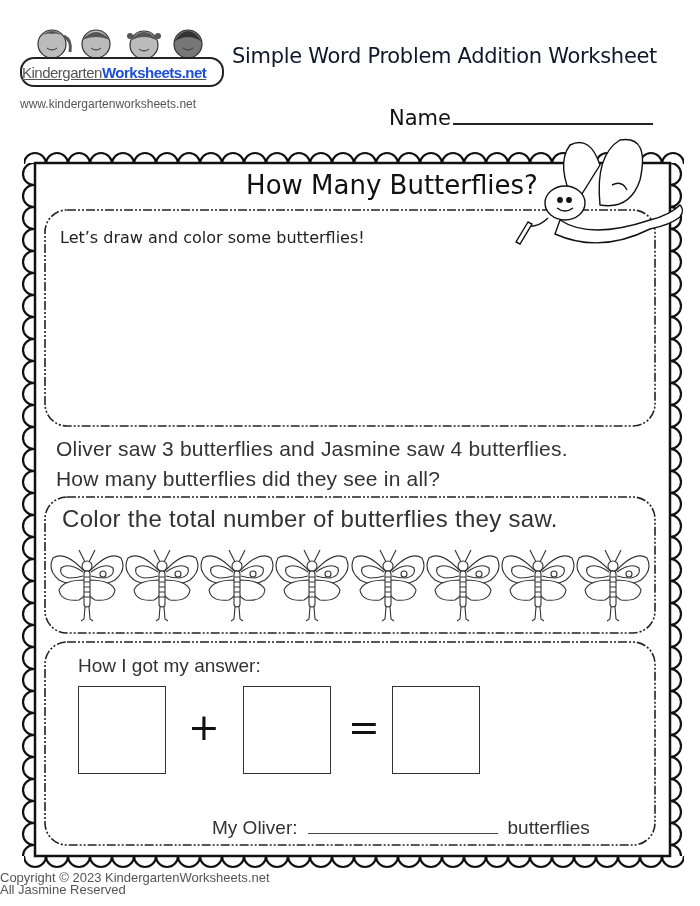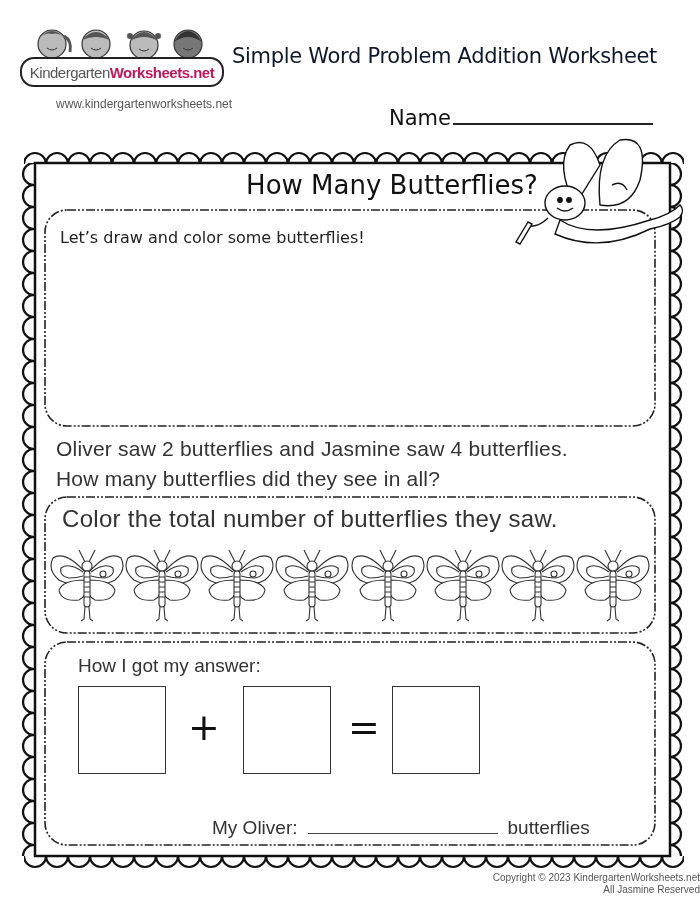--- a/index.html
+++ b/index.html
@@ -1,38 +1,38 @@
 <!DOCTYPE html>
 <html><head>
 <meta charset="utf-8">
 <style>
   html, body { margin:0; padding:0; background:#fff; }
   body { width:700px; height:906px; position:relative; overflow:hidden; font-family:"DejaVu Sans", sans-serif; color:#222; }
   .abs { position:absolute; }
   .logo { left:14px; top:14px; width:212px; height:80px; }
-  .logo-text { left:20px; top:57px; width:200px; height:26px; border:2px solid #222; border-radius:14px; background:#fff; display:flex; align-items:center; justify-content:center; font-family:"Liberation Sans", sans-serif; font-size:15px; letter-spacing:-0.5px; color:#555; }
-  .logo-text b { color:#be185d; }
-  .site-url { left:20px; top:97px; font-family:"Liberation Sans", sans-serif; font-size:12px; color:#555;margin-left:36px; }
+  .logo-text { left:20px; top:57px; width:200px; height:26px; border:2px solid #222; border-radius:14px; background:#fff; display:flex; align-items:center; font-family:"Liberation Sans", sans-serif; font-size:15px; letter-spacing:-0.5px; color:#555;text-decoration:underline; }
+  .logo-text b { color:#1d4ed8; }
+  .site-url { left:20px; top:97px; font-family:"Liberation Sans", sans-serif; font-size:12px; color:#555; }
   .ws-title { left:232px; top:44px; font-family:"DejaVu Sans", sans-serif; font-size:21px; color:#0f172a; letter-spacing:-0.3px; }
   .name-line { left:389px; top:106px; font-family:"DejaVu Sans", sans-serif; font-size:21px; color:#111; }
   .name-line .ul { display:inline-block; width:200px; border-bottom:2px solid #222; margin-left:2px; vertical-align:baseline; }
   .frame-svg { left:0; top:0; }
   .activity-title { left:35px; top:170px; width:682px; text-align:center; font-family:"DejaVu Sans", sans-serif; font-size:26px; color:#111; padding-left:32px; box-sizing:border-box; }
   .box-label { font-family:"DejaVu Sans", sans-serif; color:#222; }
   .draw-label { left:60px; top:228px; font-size:16px; }
   .question { left:56px; top:434px; font-family:"Liberation Sans", sans-serif; font-size:21px; line-height:30px; color:#333; letter-spacing:0.2px; }
   .color-label { left:62px; top:505px; font-family:"Liberation Sans", sans-serif; font-size:24px; color:#333; letter-spacing:0.3px; }
   .bf-row { left:50px; top:544px; width:600px; height:80px; display:flex; justify-content:space-between; }
   .bf { width:74px; height:80px; }
   .how-label { left:78px; top:655px; font-family:"Liberation Sans", sans-serif; font-size:19px; color:#333; }
   .ans-box { border:1.5px solid #333; width:86px; height:86px; top:686px; }
   .op { font-family:"DejaVu Sans", sans-serif; font-size:38px; color:#111; top:705px; }
   .my-answer { left:212px; top:817px; font-family:"Liberation Sans", sans-serif; font-size:19px; color:#333; }
   .my-answer .blank { display:inline-block; width:190px; border-bottom:1.5px solid #444; margin:0 10px; }
-  .copyright { left:0; top:872px; width:700px; text-align:right; font-family:"Liberation Sans", sans-serif; font-size:10px; line-height:12px; color:#555; }
+  .copyright { left:0; top:872px; width:700px; text-align:left; font-family:"Liberation Sans", sans-serif; font-size:13px; line-height:12px; color:#555; }
 </style>
 </head>
 <body>
 
 <div class="abs logo">
   <svg width="212" height="80" viewBox="0 0 212 80">
     <g fill="#bbb" stroke="#333" stroke-width="1.2">
       <circle cx="38" cy="30" r="14"></circle>
       <circle cx="82" cy="30" r="14"></circle>
       <circle cx="130" cy="31" r="14"></circle>
@@ -113,21 +113,21 @@
     <path d="M612 185 q10 -5 15 5" fill="none"></path>
   </g>
 </svg>
 
 <div class="abs activity-title">How Many Butterflies?</div>
 
 <div class="abs box-label draw-label">Let’s draw and color some butterflies!</div>
 <div class="abs" style="left:50px;top:255px;width:600px;height:165px;"></div>
 
 <div class="abs question">
-  <div>Oliver saw 2 butterflies and Jasmine saw 4 butterflies.</div>
+  <div>Oliver saw 3 butterflies and Jasmine saw 4 butterflies.</div>
   <div>How many butterflies did they see in all?</div>
 </div>
 
 <div class="abs color-label">Color the total number of butterflies they saw.</div>
 
 <div class="abs bf-row">
   <svg class="bf" viewBox="0 0 74 80">
       <use href="#bfShape"></use>
     </svg>
   <svg class="bf" viewBox="0 0 74 80">

